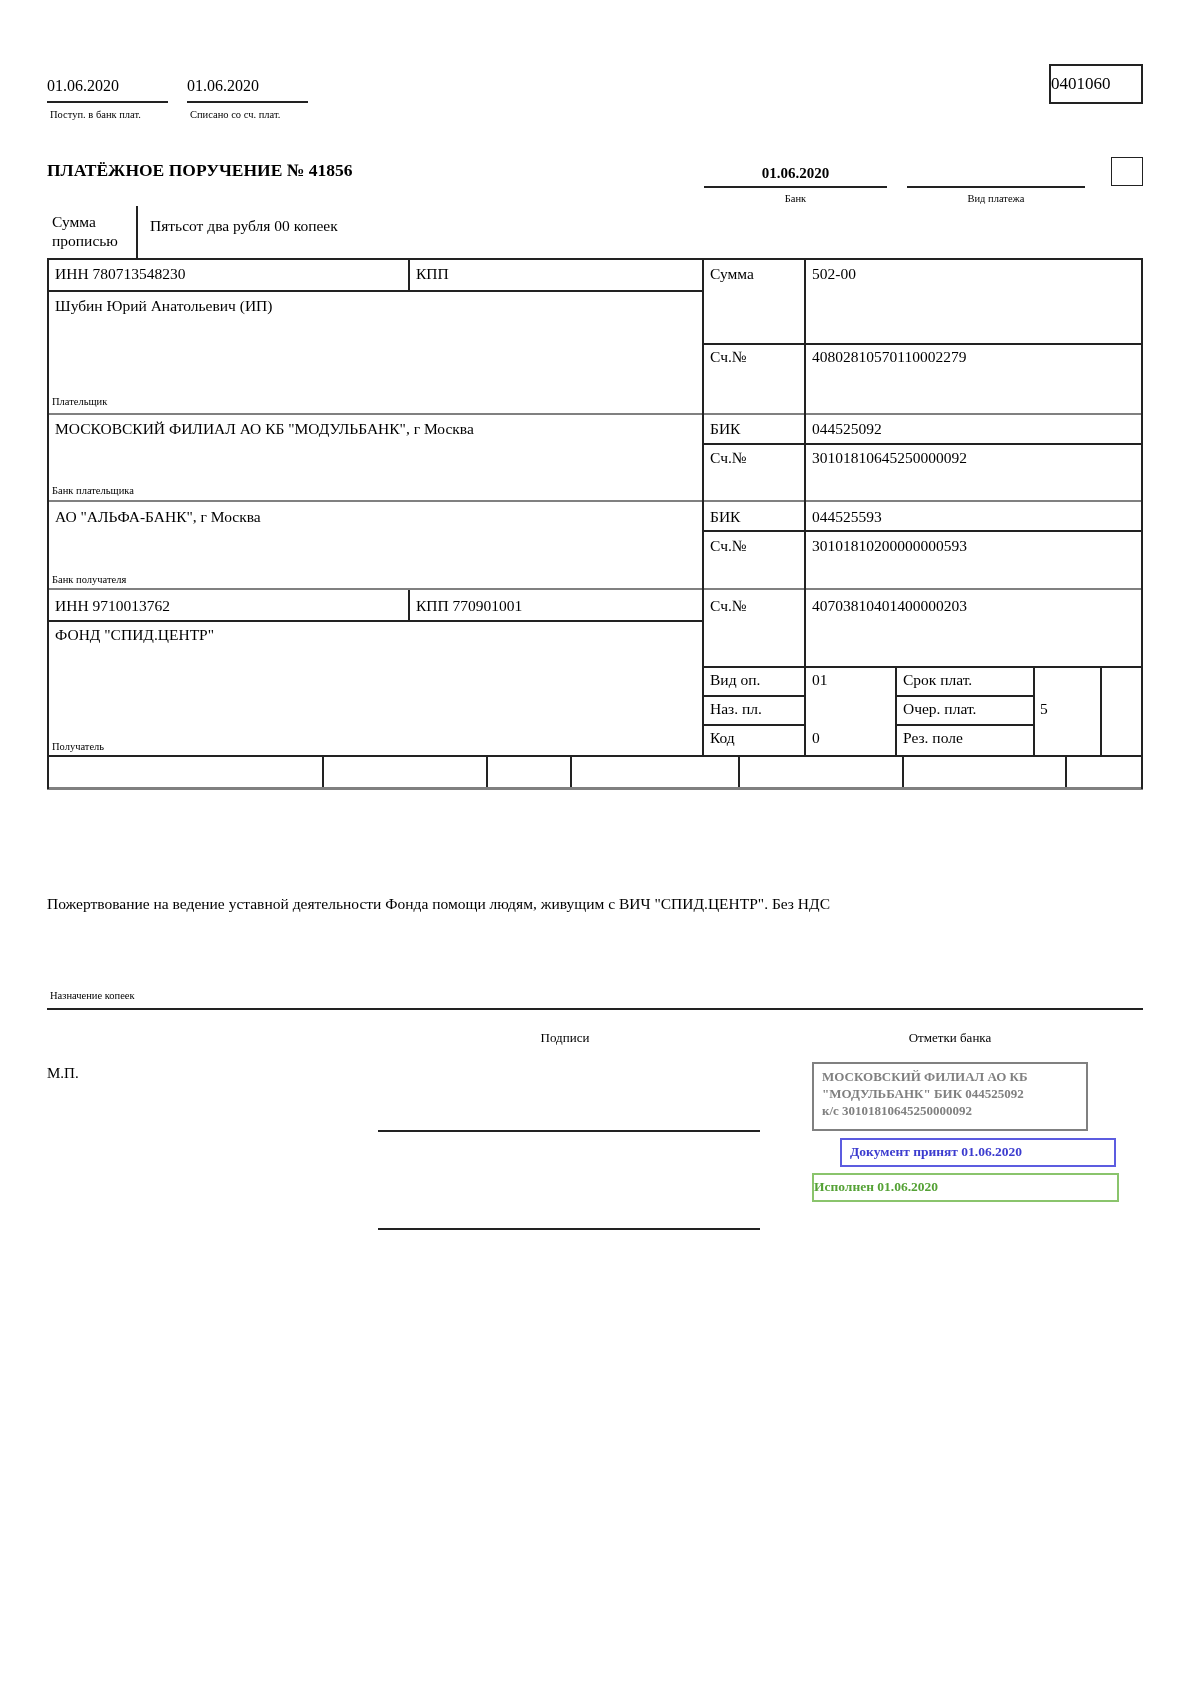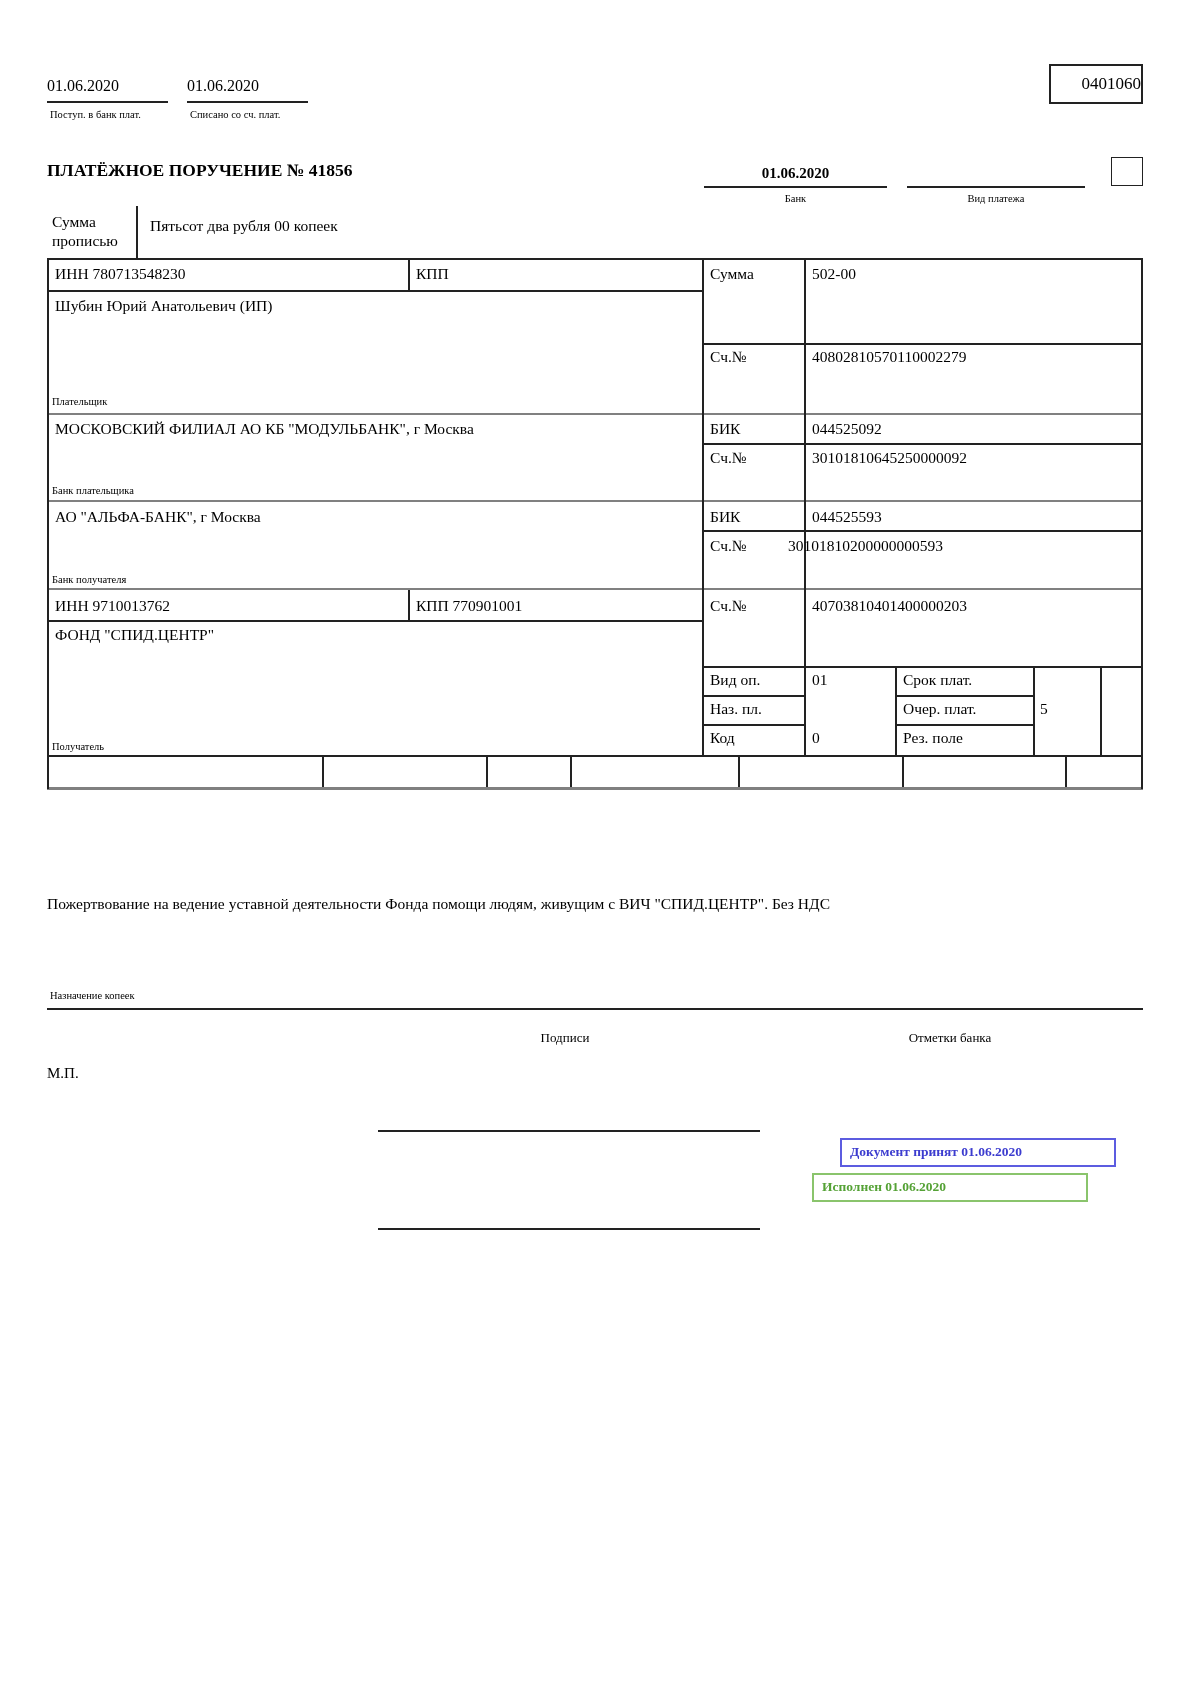--- a/index.html
+++ b/index.html
@@ -48,28 +48,28 @@
   
   #gpayer{left:47px;top:413px;width:1096px;height:2px}
   #gpbank{left:47px;top:500px;width:1096px;height:2px}
   #ggbank{left:47px;top:588px;width:1096px;height:2px}
   #gbot{left:47px;top:787px;width:1096px;height:3px}
   
   #s1{left:378px;top:1130px;width:382px;height:1.5px}
   #s2{left:378px;top:1228px;width:382px;height:1.5px}
   
   #formcode{position:absolute;left:1049px;top:64px;width:94px;height:40px;border:2px solid #222;
-            display:flex;align-items:center;justify-content:flex-end;font-size:17px;box-sizing:border-box;}
+            display:flex;align-items:center;justify-content:flex-start;font-size:17px;box-sizing:border-box;}
   #smallbox{position:absolute;left:1111px;top:157px;width:32px;height:29px;border:1.5px solid #222;box-sizing:border-box;}
   #stampbox{position:absolute;left:812px;top:1062px;width:276px;height:69px;border:2px solid #808080;
             color:#808080;font-weight:bold;font-size:13px;line-height:1.32;padding:4px 8px;box-sizing:border-box;}
   #acceptbox{position:absolute;left:812px;top:1138px;width:276px;height:29px;border:2px solid #5c5ce0;
              color:#3c3ccf;font-weight:bold;font-size:13.5px;line-height:24px;padding-left:8px;box-sizing:border-box;white-space:nowrap;margin-left:28px;}
-  #execbox{position:absolute;left:812px;top:1173px;width:276px;height:29px;border:2px solid #8ac46c;
-           color:#55a236;font-weight:bold;font-size:13.5px;line-height:24px;padding-left:8px;box-sizing:border-box;white-space:nowrap;}
+  #execbox{position:absolute;left:812px;top:1173px;width:307px;height:29px;border:2px solid #8ac46c;
+           color:#55a236;font-weight:bold;font-size:13.5px;line-height:24px;box-sizing:border-box;white-space:nowrap;}
   
   #d1{left:47px;top:76px;font-size:16px}
   #d1l{left:50px;top:109px}
   #d2{left:187px;top:76px;font-size:16px}
   #d2l{left:190px;top:109px}
   #title{left:47px;top:160px;font-size:17.5px;font-weight:bold}
   #docdate{left:704px;top:164px;width:183px;text-align:center;font-weight:bold;font-size:15px}
   #datelbl{left:704px;top:193px;width:183px;text-align:center}
   #ptypelbl{left:907px;top:193px;width:178px;text-align:center}
   #sumwlbl{left:52px;top:212px;width:84px;white-space:normal;line-height:19px}
@@ -85,21 +85,21 @@
   #pbank{left:55px;top:420px}
   #bik1l{left:710px;top:420px}
   #bik1{left:812px;top:420px}
   #acc2l{left:710px;top:449px}
   #acc2{left:812px;top:449px}
   #pbanklbl{left:52px;top:485px}
   #gbankname{left:55px;top:508px}
   #bik2l{left:710px;top:508px}
   #bik2{left:812px;top:508px}
   #acc3l{left:710px;top:537px}
-  #acc3{left:788px;top:537px}
+  #acc3{left:812px;top:537px}
   #gbanklbl{left:52px;top:574px}
   #inn2{left:55px;top:597px}
   #kpp2{left:416px;top:597px}
   #acc4l{left:710px;top:597px}
   #acc4{left:812px;top:597px}
   #payeename{left:55px;top:626px}
   #vidopl{left:710px;top:671px}
   #vidop{left:812px;top:671px}
   #srokl{left:903px;top:671px}
   #nazpl{left:710px;top:700px}
@@ -214,20 +214,25 @@
   <div class="t" id="rezl">Рез. поле</div>
   <div class="t sm" id="payeelbl">Получатель</div>
 
   <div class="t" id="purpose">Пожертвование на ведение уставной деятельности Фонда помощи людям, живущим с ВИЧ "СПИД.ЦЕНТР". Без НДС</div>
   <div class="t sm" id="purposelbl">Назначение копеек</div>
 
   <div class="t" id="podpisi">Подписи</div>
   <div class="t" id="otmetki">Отметки банка</div>
   <div class="t" id="mp">М.П.</div>
 
+  <div id="stampbox">
+    <div>МОСКОВСКИЙ ФИЛИАЛ АО КБ</div>
+    <div>"МОДУЛЬБАНК" БИК 044525092</div>
+    <div>к/с 30101810645250000092</div>
+  </div>
   <div class="ln" id="s1"></div>
   <div id="acceptbox">
     <span>Документ принят 01.06.2020</span>
   </div>
   <div id="execbox">
     <span>Исполнен 01.06.2020</span>
   </div>
   <div class="ln" id="s2"></div>
 
 </div>

